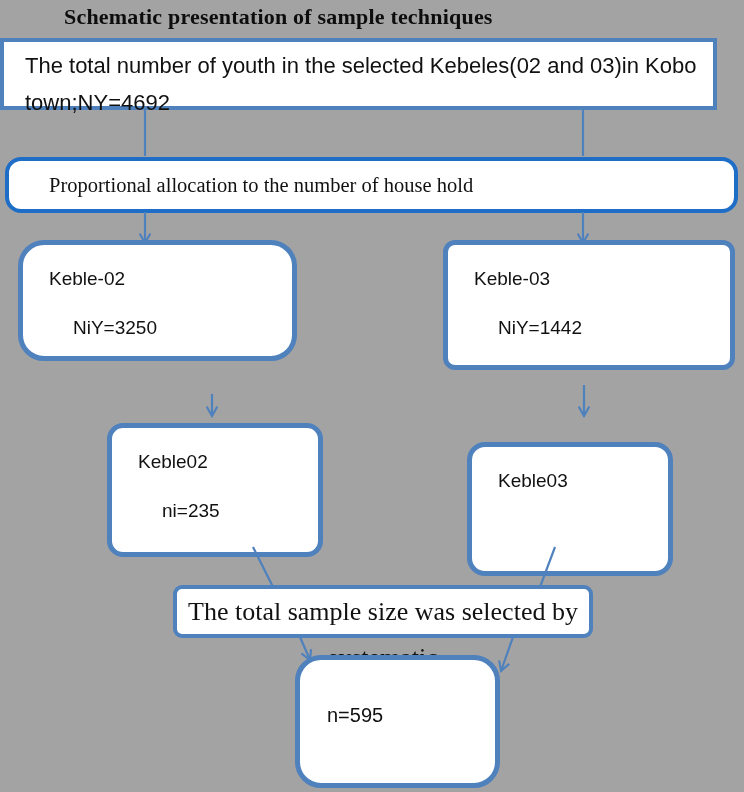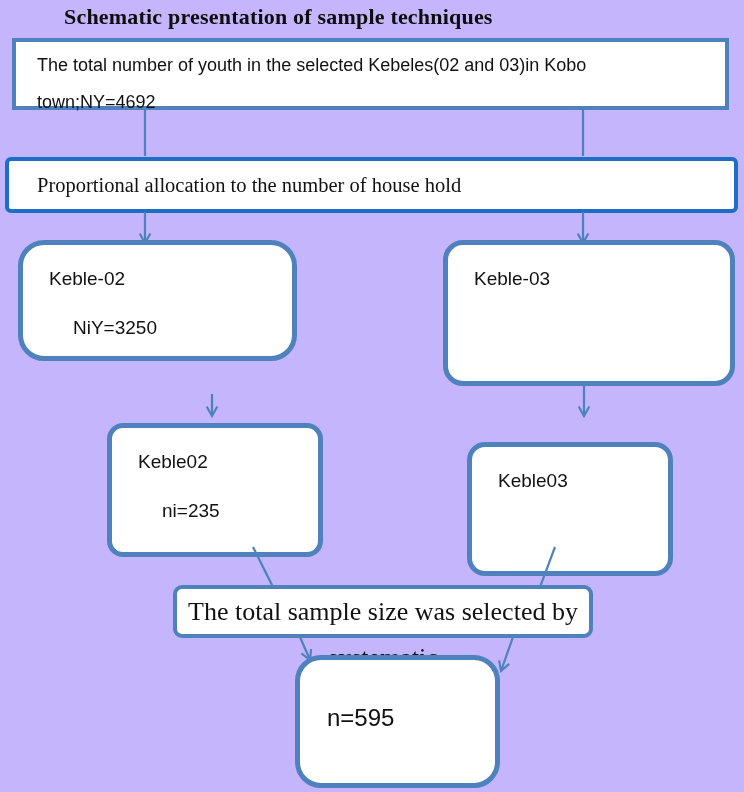--- a/index.html
+++ b/index.html
@@ -1,20 +1,20 @@
 <!DOCTYPE html>
 <html style="--accent: #4f81bd; --accent-dark: #1e6ec8;"><head>
 <meta charset="utf-8">
 <style>
   html, body { margin: 0; padding: 0; background: #ffffff; }
   .canvas {
     position: relative;
     width: 744px;
     height: 792px;
-    background: #c4b5fd;
+    background: #a3a3a3;
     overflow: hidden;
     font-family: "Liberation Sans", sans-serif;
     color: #111;
   }
   .title {
     position: absolute;
     left: 64px;
     top: 4px;
     font-family: "Liberation Serif", serif;
     font-weight: bold;
@@ -26,48 +26,48 @@
     position: absolute;
     background: #ffffff;
     box-sizing: border-box;
     z-index: 1;
   }
   .node.light { border: 4px solid var(--accent); }
   .node.thick { border: 5px solid var(--accent); }
   .node.dark  { border: 4px solid var(--accent-dark); }
 
   .node-top {
-    left: 12px; top: 38px; width: 717px; height: 72px;
-    font-size: 18px; line-height: 37px;
+    left: 0; top: 38px; width: 717px; height: 72px;
+    font-size: 22px; line-height: 37px;
     padding: 5px 14px 0 21px;
   }
   .node-prop {
     left: 5px; top: 157px; width: 733px; height: 56px;
-    border-radius: 6px;
+    border-radius: 16px;
     font-family: "Liberation Serif", serif;
     font-size: 20.5px; line-height: 48px;
-    padding-left: 28px;
+    padding-left: 40px;
   }
   .node-keble02-pop  { left: 18px;  top: 240px; width: 279px; height: 121px; border-radius: 26px; }
-  .node-keble03-pop  { left: 443px; top: 240px; width: 292px; height: 146px; border-radius: 20px; }
+  .node-keble03-pop  { left: 443px; top: 240px; width: 292px; height: 130px; border-radius: 12px; }
   .node-keble02-samp { left: 107px; top: 423px; width: 216px; height: 134px; border-radius: 16px; }
   .node-keble03-samp { left: 467px; top: 442px; width: 206px; height: 134px; border-radius: 18px; }
   .two-line { font-size: 19px; padding: 23px 8px 0 26px; }
   .two-line .val { margin-top: 27px; margin-left: 24px; }
   .node-sys {
     left: 173px; top: 585px; width: 420px; height: 53px;
     border-radius: 9px;
     font-family: "Liberation Serif", serif;
     font-size: 26px; line-height: 46px;
     text-align: center;
   }
   .node-n {
     left: 295px; top: 655px; width: 205px; height: 133px;
     border-radius: 26px;
-    font-size: 24px;
+    font-size: 20px;
     padding: 44px 0 0 27px;
   }
   svg.connectors {
     position: absolute;
     left: 0; top: 0;
     z-index: 2;
     pointer-events: none;
   }
   .connector {
     stroke: var(--accent);
@@ -94,20 +94,21 @@
 
   <div class="node dark node-prop">Proportional allocation to the number of house hold</div>
 
   <div class="node thick node-keble02-pop two-line">
     <div class="lbl">Keble-02</div>
     <div class="val">NiY=3250</div>
   </div>
 
   <div class="node thick node-keble03-pop two-line">
     <div class="lbl">Keble-03</div>
+    <div class="val">NiY=1442</div>
   </div>
 
   <div class="node thick node-keble02-samp two-line">
     <div class="lbl">Keble02</div>
     <div class="val">ni=235</div>
   </div>
 
   <div class="node thick node-keble03-samp two-line">
     <div class="lbl">Keble03</div>
   </div>

